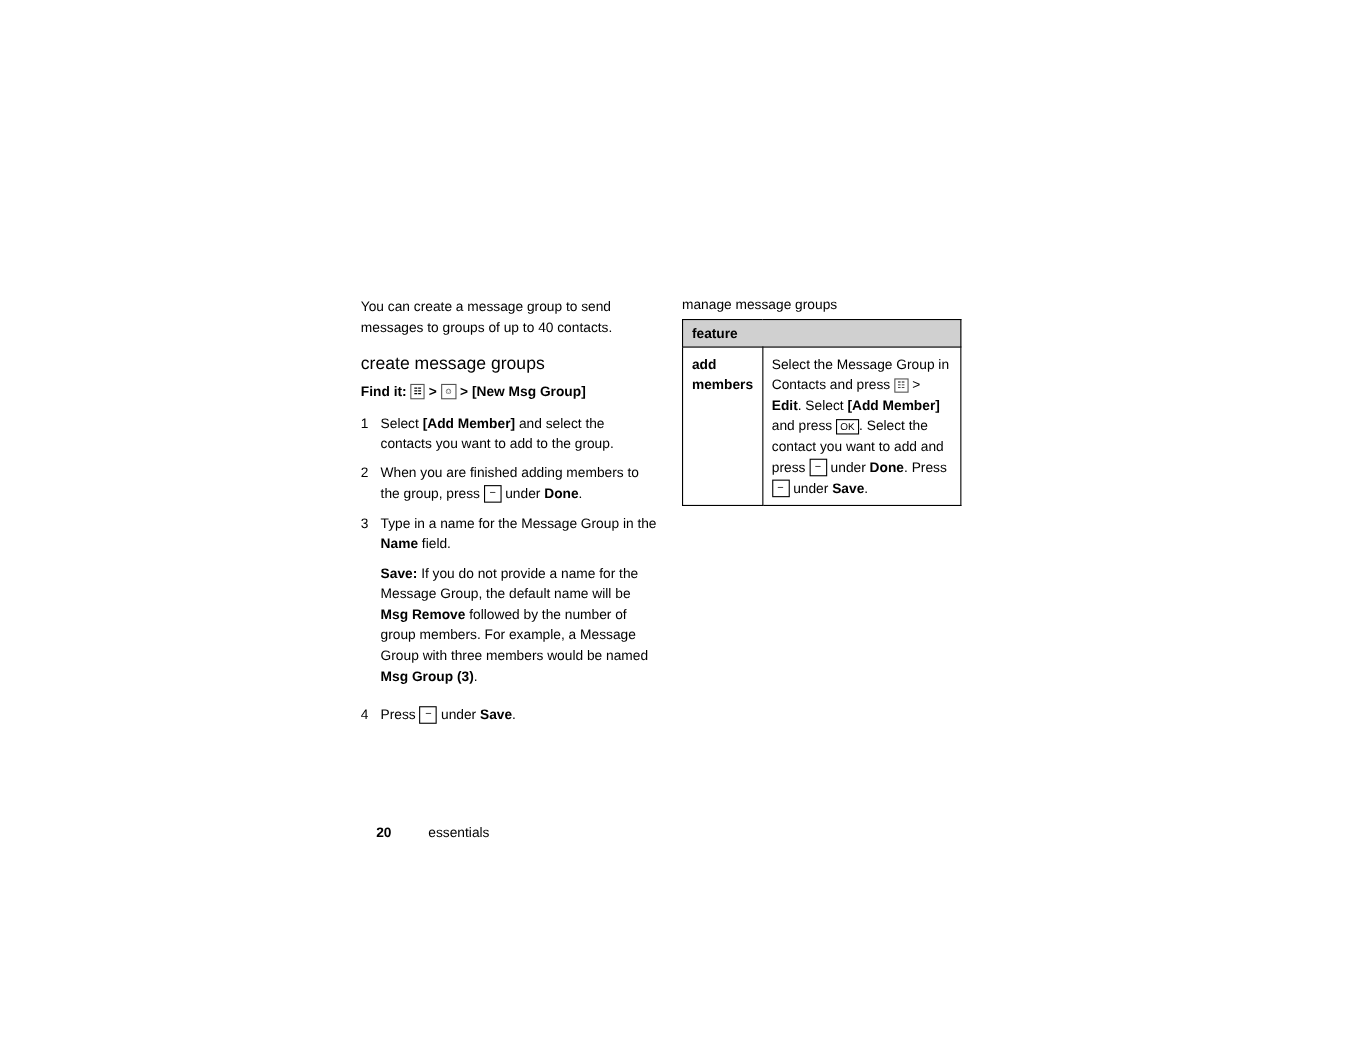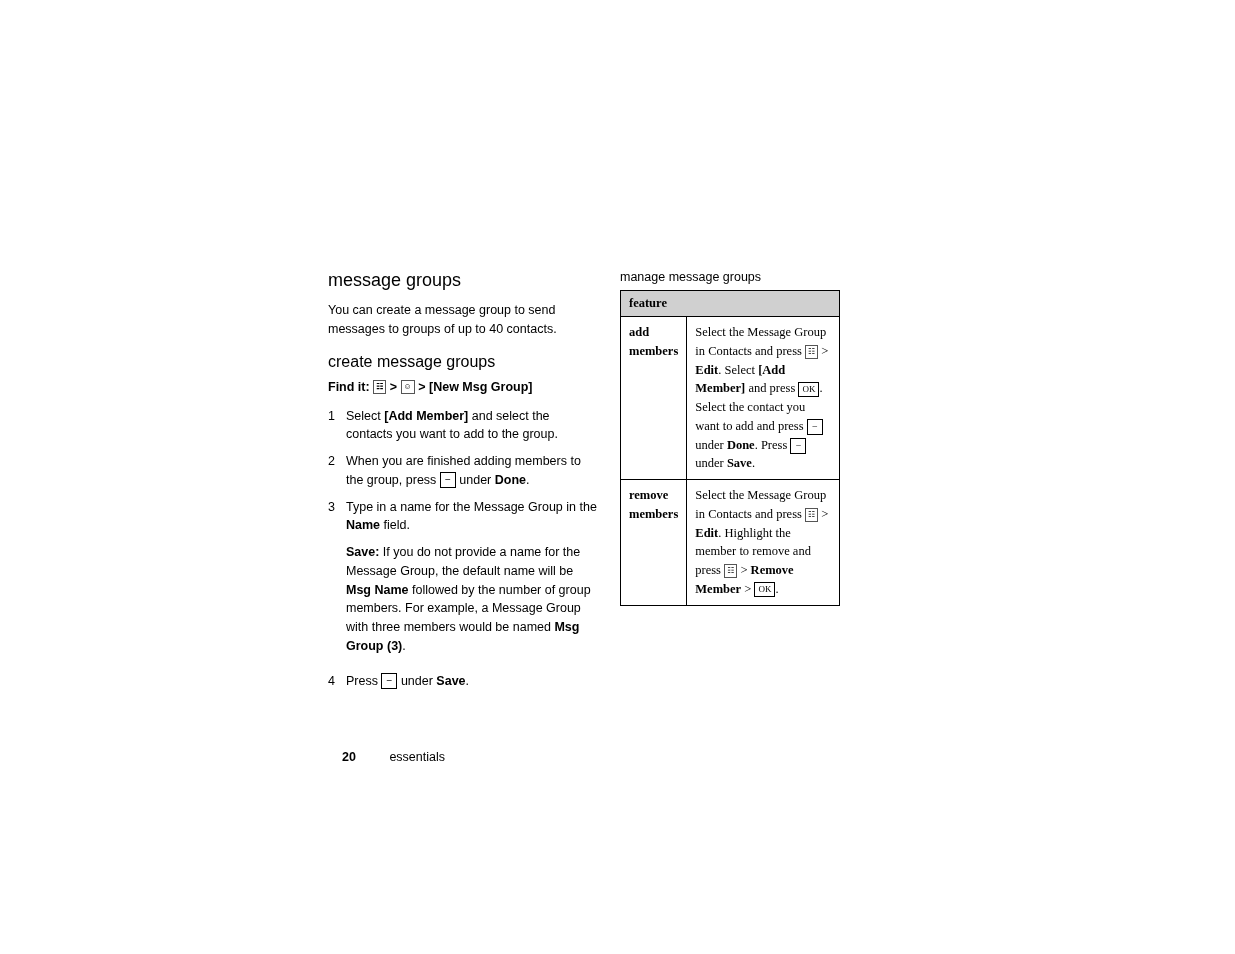--- a/index.html
+++ b/index.html
@@ -115,23 +115,22 @@
 
     
     .manage-label {
       font-size: 12.5px;
       color: #000;
       margin-bottom: 6px;
     }
 
     .feature-table {
       border-collapse: collapse;
-      width: 220px;
-      font-size: 12.5px;
-      font-family: Liberation Serif, serif;
+      width: 254px;
+      font-size: 12.5px;
     }
 
     .feature-table th {
       background-color: #d0d0d0;
       border: 1px solid #000;
       padding: 5px 8px;
       text-align: left;
       font-weight: bold;
       font-size: 12.5px;
     }
@@ -208,21 +207,20 @@
       line-height: 1.2;
     }
   </style>
 </head>
 <body>
 
 <div class="page-container">
 
   <div class="left-column">
 
-    <h2 class="section-title">message groups</h2>
 
     <p class="intro-text">You can create a message group to send messages to groups of up to 40 contacts.</p>
 
     <p class="subsection-title">create message groups</p>
 
     <p class="find-it">
       <span class="bold-text">Find it:</span>
       <span class="menu-icon">☷</span>
       <span> &gt; </span>
       <span class="contacts-icon">☺</span>
@@ -242,21 +240,21 @@
         <span class="step-content">
           When you are finished adding members to the group, press <span class="minus-box">−</span> under <span class="bold-inline">Done</span>.
         </span>
       </li>
       <li>
         <span class="step-number">3</span>
         <span class="step-content">
           Type in a name for the Message Group in the <span class="bold-inline">Name</span> field.
           <div class="note-block">
             <span class="note-label">Save:</span>
-            <span> If you do not provide a name for the Message Group, the default name will be <span class="bold-inline">Msg Name</span> followed by the number of group members. For example, a Message Group with three members would be named <span class="bold-inline">Msg Group (3)</span>.</span>
+            <span> If you do not provide a name for the Message Group, the default name will be <span class="bold-inline">Msg Remove</span> followed by the number of group members. For example, a Message Group with three members would be named <span class="bold-inline">Msg Group (3)</span>.</span>
           </div>
         </span>
       </li>
       <li>
         <span class="step-number">4</span>
         <span class="step-content">
           Press <span class="minus-box">−</span> under <span class="bold-inline">Save</span>.
         </span>
       </li>
     </ol>
@@ -275,28 +273,20 @@
       </thead>
       <tbody>
         <tr>
           <td class="feature-name">
             add<br>members
           </td>
           <td>
             Select the Message Group in Contacts and press <span class="menu-icon">☷</span> &gt; <span class="bold-inline">Edit</span>. Select <span class="bracket-text">[Add Member]</span> and press <span class="ok-box">OK</span>. Select the contact you want to add and press <span class="minus-box">−</span> under <span class="bold-inline">Done</span>. Press <span class="minus-box">−</span> under <span class="bold-inline">Save</span>.
           </td>
         </tr>
-        <tr>
-          <td class="feature-name">
-            remove<br>members
-          </td>
-          <td>
-            Select the Message Group in Contacts and press <span class="menu-icon">☷</span> &gt; <span class="bold-inline">Edit</span>. Highlight the member to remove and press <span class="menu-icon">☷</span> &gt; <span class="bold-inline">Remove Member</span> &gt; <span class="ok-box">OK</span>.
-          </td>
-        </tr>
       </tbody>
     </table>
 
   </div>
 
   <div class="page-footer">
     <span class="page-number">20</span>
     <span class="page-section">essentials</span>
   </div>
 

